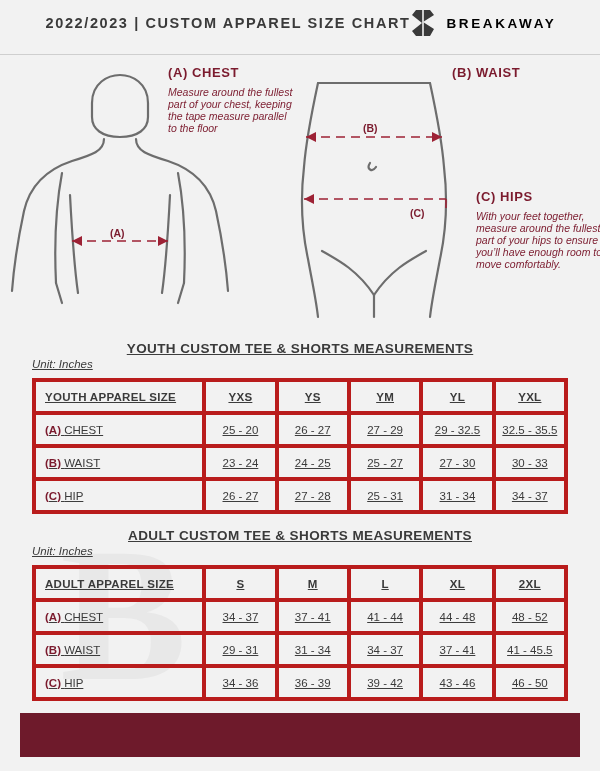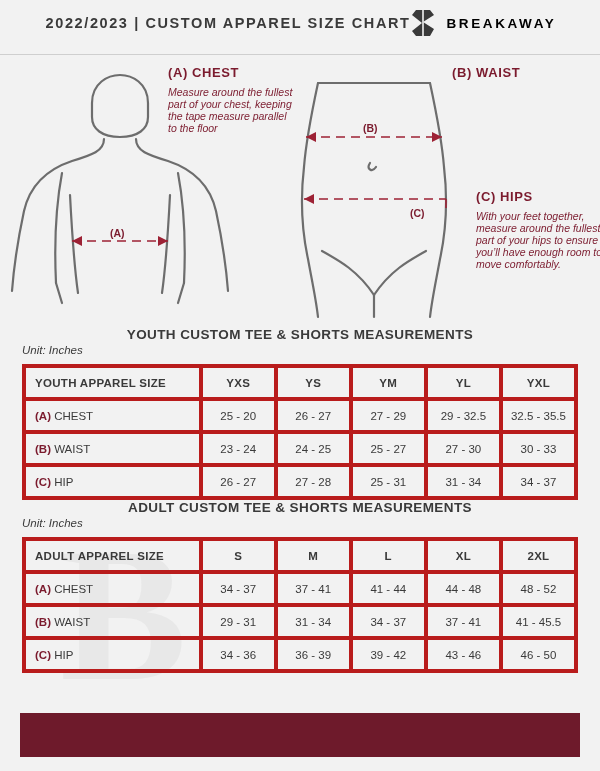--- a/index.html
+++ b/index.html
@@ -95,21 +95,21 @@
     font-size: 10.5px;
     line-height: 12px;
     font-style: italic;
     color: #7b1b2e;
   }
   #chest-block { left: 168px; top: 10px; width: 130px; }
   #waist-block { left: 452px; top: 10px; width: 132px; }
   #hips-block  { left: 452px; top: 134px; width: 136px; margin-left: 24px; }
 
   
-  .section { padding: 0 22px; margin-top: 0; }
+  .section { padding: 0 32px; margin-top: 14px; text-decoration: underline; }
   .section-title {
     text-align: center;
     font-size: 13.5px;
     font-weight: bold;
     letter-spacing: 0.4px;
     color: #3a3a3a;
     margin: 0;
   }
   .section-unit {
     text-align: left;

